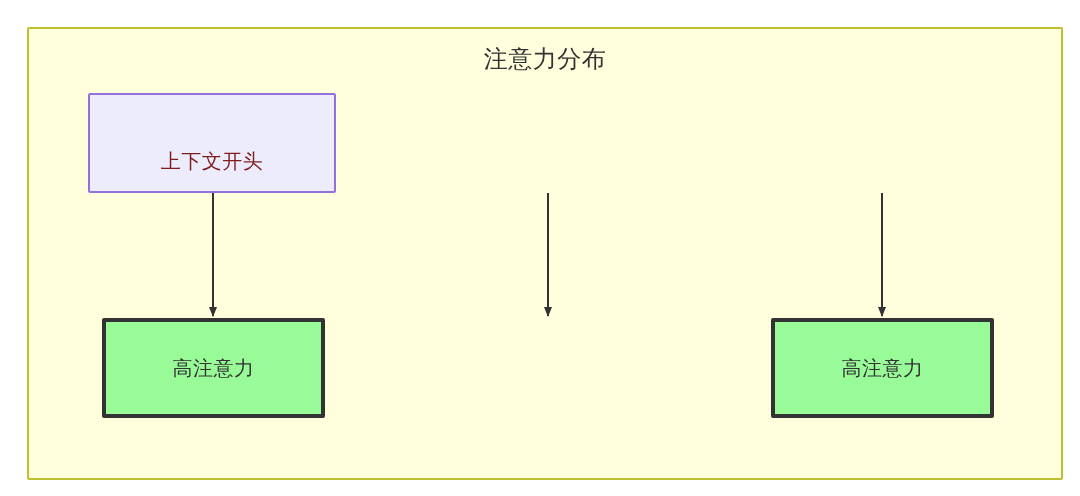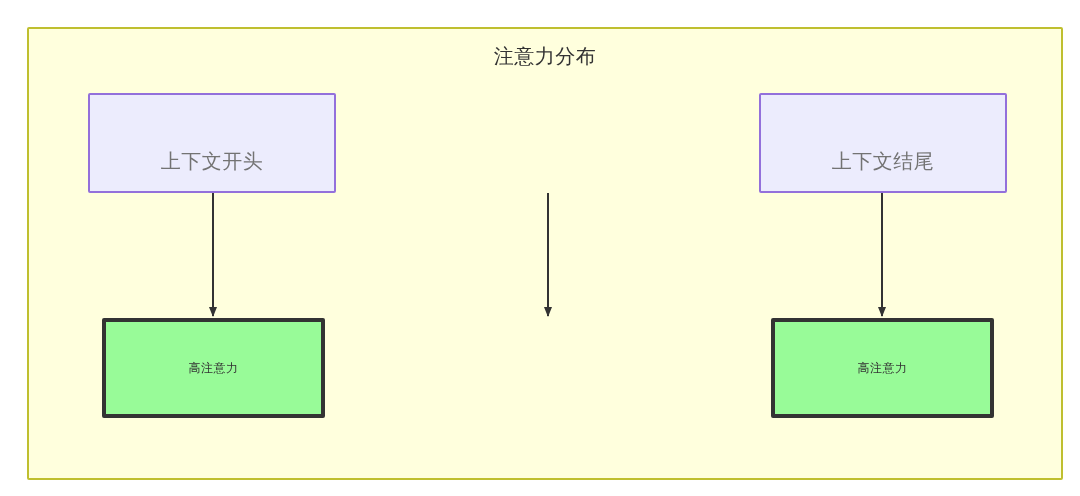--- a/index.html
+++ b/index.html
@@ -30,61 +30,61 @@
     background: #ffffdd;
     border: 2px solid #bfbf2f;
     border-radius: 2px;
   }
   .subgraph-title {
     position: absolute;
     left: 0;
     top: 14px;
     width: 100%;
     text-align: center;
-    font-size: 20px;
+    font-size: 24px;
     color: #333333;
     letter-spacing: 0.5px;
   }
   
   .node-top {
     position: absolute;
     box-sizing: border-box;
     width: 248px;
     height: 100px;
     background: #ececfd;
     border: 2px solid #9370db;
     border-radius: 2px;
     display: flex;
     align-items: center;
     justify-content: center;
   }
   .node-top .label {
     font-size: 20px;
-    color: #737373;
+    color: #7f1d1d;
     letter-spacing: 0.5px;
     margin-top: 37px;
   }
   .node-top.col1 { left: 88px;  top: 93px; }
   .node-top.col2 { left: 425px; top: 93px; }
   .node-top.col3 { left: 759px; top: 93px; }
 
   
   .node-bottom {
     position: absolute;
     box-sizing: border-box;
     width: 223px;
     height: 100px;
     border: 4px solid #333333;
     border-radius: 2px;
     display: flex;
     align-items: center;
     justify-content: center;
   }
   .node-bottom .label {
-    font-size: 12px;
+    font-size: 20px;
     color: #333333;
     letter-spacing: 0.5px;
   }
   .node-bottom.col1 { left: 102px; top: 318px; background: #98fb98; }
   .node-bottom.col2 { left: 437px; top: 318px; background: #fb9a9a; }
   .node-bottom.col3 { left: 771px; top: 318px; background: #98fb98; }
 
   
   .arrow-svg {
     position: absolute;
@@ -111,23 +111,20 @@
       </marker>
     </defs>
     <line x1="213" y1="193" x2="213" y2="316" stroke="#333333" stroke-width="2" marker-end="url(#arrowhead)"></line>
     <line x1="548" y1="193" x2="548" y2="316" stroke="#333333" stroke-width="2" marker-end="url(#arrowhead)"></line>
     <line x1="882" y1="193" x2="882" y2="316" stroke="#333333" stroke-width="2" marker-end="url(#arrowhead)"></line>
   </svg>
 
   <div class="node-top col1">
     <span class="label">上下文开头</span>
   </div>
-  <div class="node-top col3">
-    <span class="label">上下文结尾</span>
-  </div>
 
   <div class="node-bottom col1">
     <span class="label">高注意力</span>
   </div>
   <div class="node-bottom col3">
     <span class="label">高注意力</span>
   </div>
 
 </div>
 

